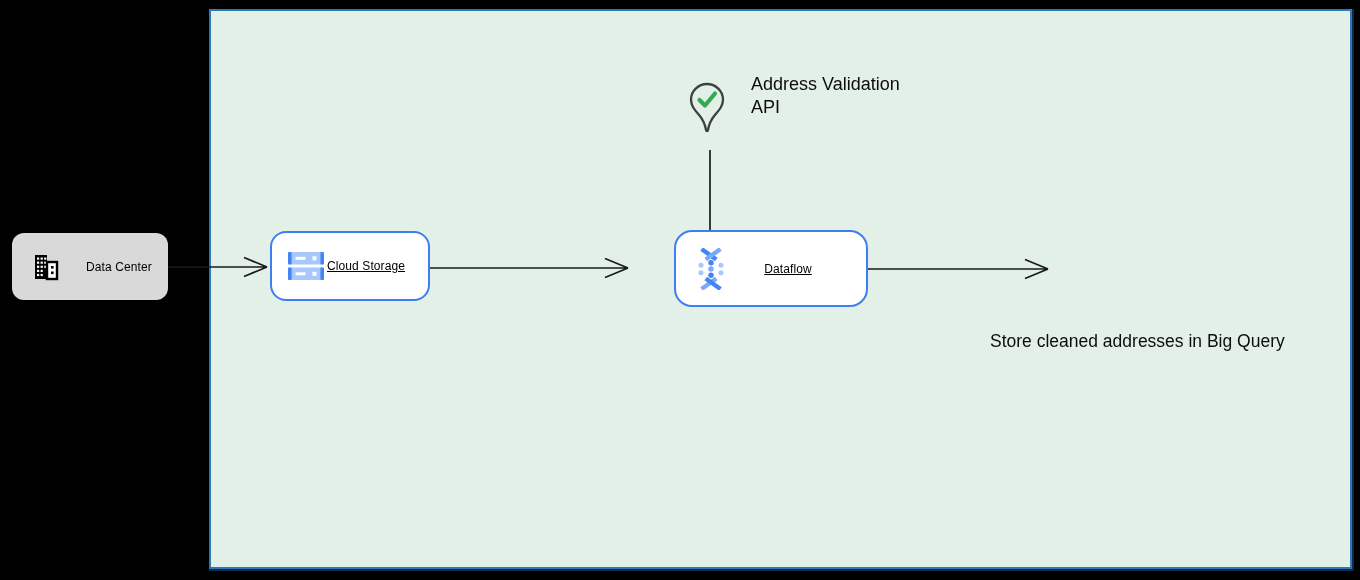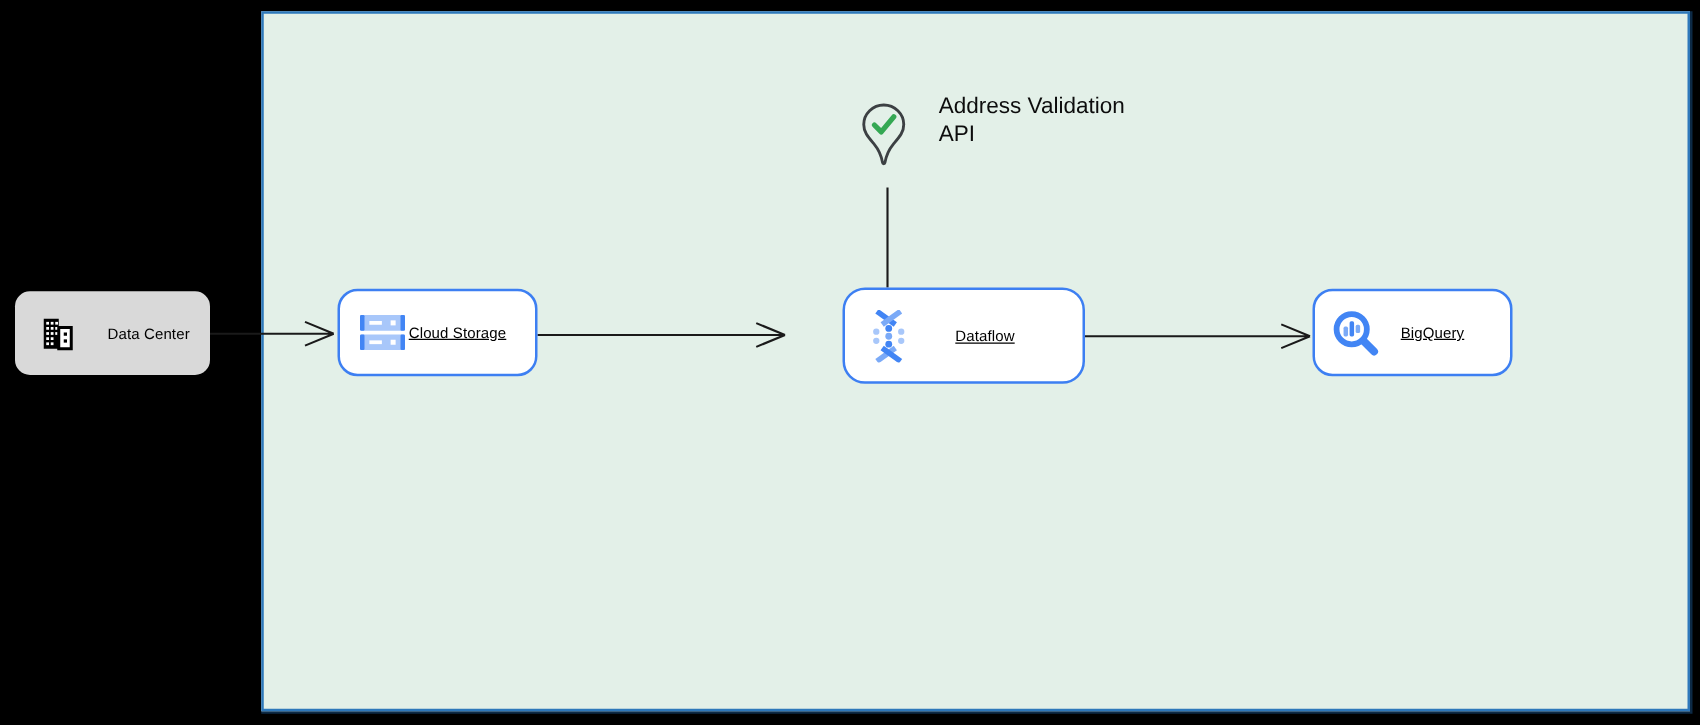--- a/index.html
+++ b/index.html
@@ -106,34 +106,25 @@
       <circle cx="18" cy="20" r="2.6" class="ic-mid"></circle>
       <circle cx="18" cy="26" r="2.6" class="ic-blue"></circle>
       <circle cx="8.5" cy="16.5" r="2.4" class="ic-light"></circle>
       <circle cx="27.5" cy="16.5" r="2.4" class="ic-light"></circle>
       <circle cx="8.5" cy="23.5" r="2.4" class="ic-light"></circle>
       <circle cx="27.5" cy="23.5" r="2.4" class="ic-light"></circle>
     </svg>
     <span class="nlabel">Dataflow</span>
   </div>
 
-  <div class="node node-white node-bigquery">
-    <svg width="40" height="40" viewBox="0 0 38 38">
-      <circle cx="16.5" cy="16.5" r="11.5" fill="#fff" class="st-blue" stroke-width="4.4"></circle>
-      <path d="M25.5 25.5 L33.5 33.5" class="st-blue" stroke-width="6" stroke-linecap="round"></path>
-      <rect x="10.3" y="14.5" width="3.4" height="7.5" rx="1.2" class="ic-mid"></rect>
-      <rect x="14.9" y="10.5" width="3.4" height="11.5" rx="1.2" class="ic-blue"></rect>
-      <rect x="19.5" y="13.2" width="3.4" height="6.2" rx="1.2" class="ic-mid"></rect>
-    </svg>
-    <span class="nlabel">BigQuery</span>
-  </div>
 
   <div class="pin">
     <svg width="36" height="52" viewBox="0 0 36 52">
       <path d="M18 2 C9.2 2 2 9 2 17.6 C2 23.8 5.3 27.4 10.3 33.3 C13.4 37 15.9 41.4 17.1 48.3 C17.25 49.2 18.75 49.2 18.9 48.3 C20.1 41.4 22.6 37 25.7 33.3 C30.7 27.4 34 23.8 34 17.6 C34 9 26.8 2 18 2 Z" fill="none" stroke="var(--pin-outline)" stroke-width="2.3" stroke-linejoin="round"></path>
       <path d="M10.5 18 L16 23.5 L26 11.5" fill="none" stroke="var(--check-green)" stroke-width="4.2" stroke-linecap="round" stroke-linejoin="round"></path>
     </svg>
   </div>
   <div class="pin-label">Address Validation
 API</div>
 
+  <div class="cap cap-bigquery">Store cleaned addresses in Big Query</div>
 
 </div>
 
 </body></html>

